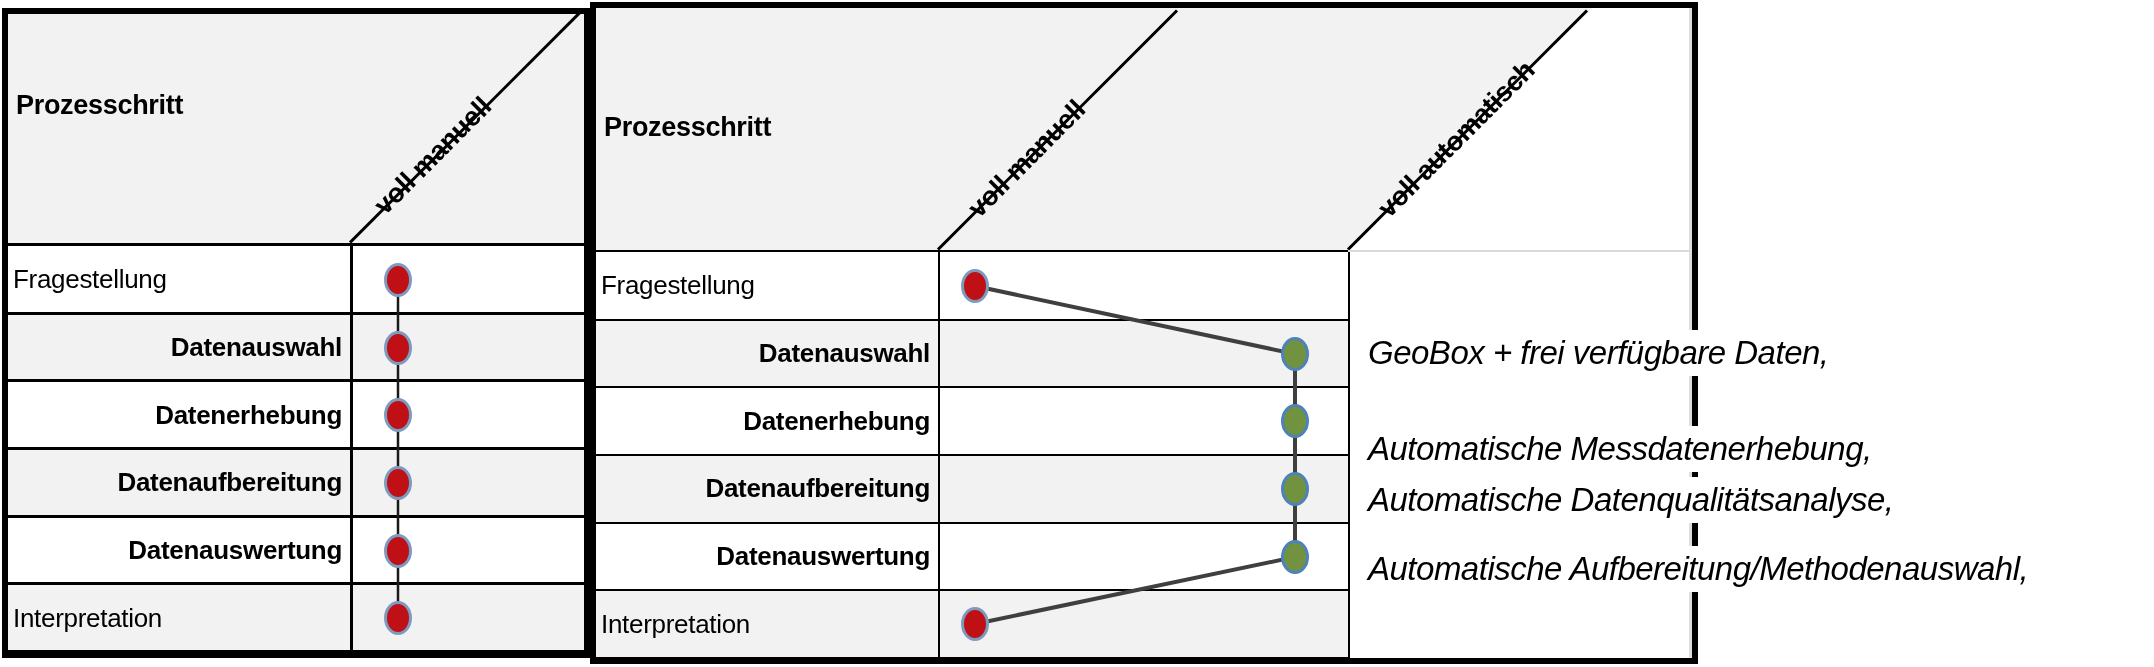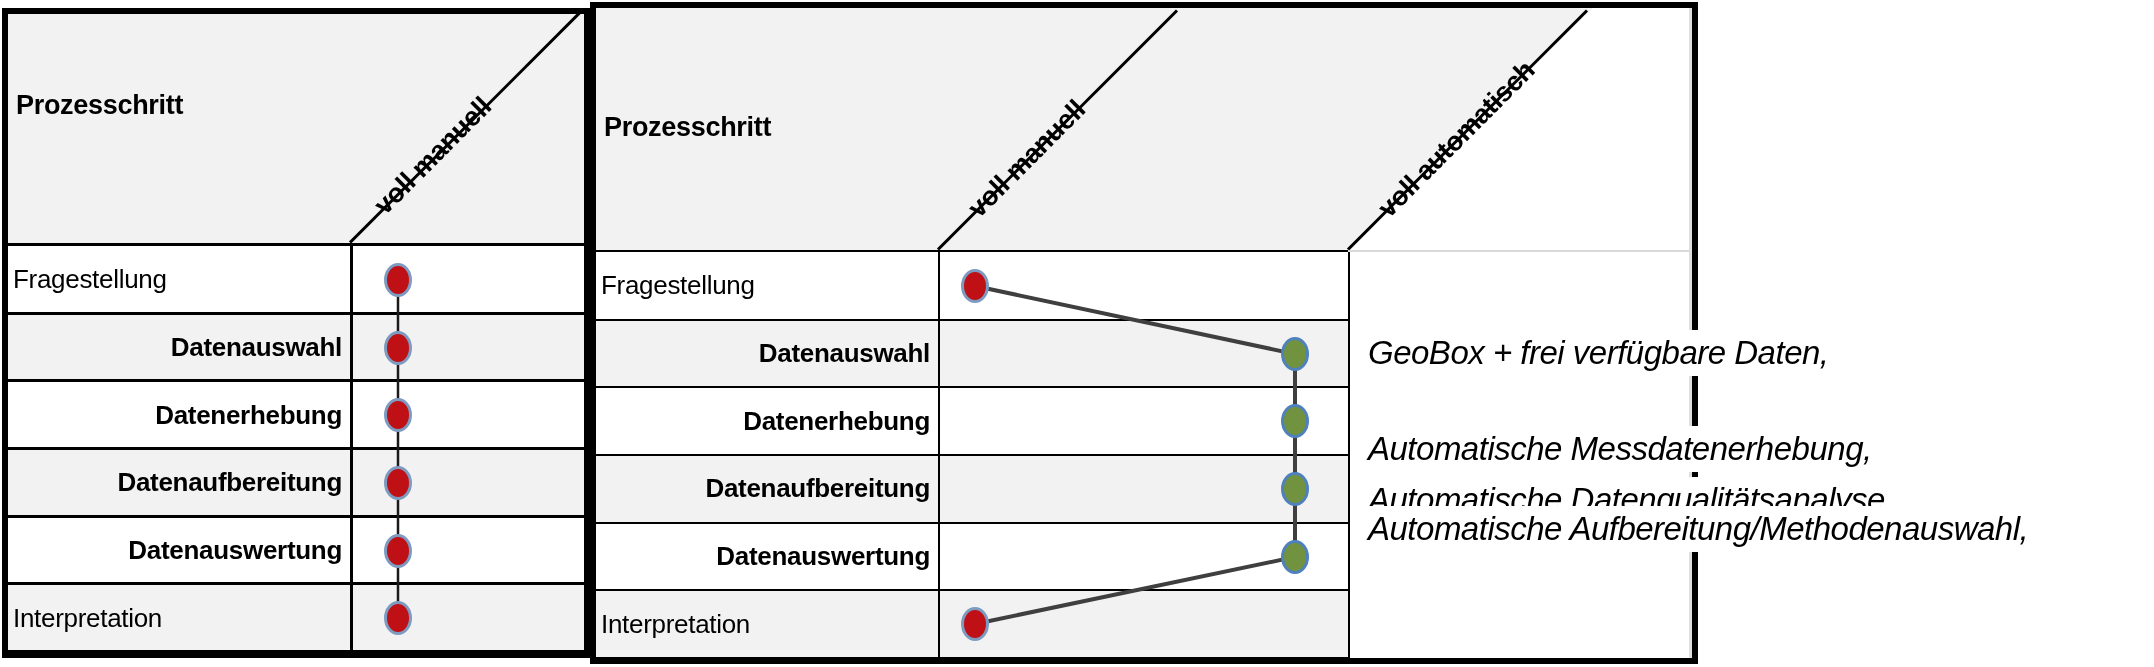--- a/index.html
+++ b/index.html
@@ -73,21 +73,21 @@
   #right-table .inner-right-line{position:absolute;top:0;bottom:0;right:0;width:3px;
     background:#dedede;z-index:0;}
 
   
   .annotation{position:absolute;left:1366px;height:46px;line-height:46px;
     background:#fff;font-size:33px;letter-spacing:-0.5px;white-space:nowrap;
     z-index:6;padding:0 8px 0 2px;font-style:italic;}
   #ann-1{top:330px;}
   #ann-2{top:397px;margin-top:29px;}
   #ann-3{top:465px;margin-top:12px;}
-  #ann-4{top:506px;}
+  #ann-4{top:546px;}
 </style>
 </head>
 <body style="--dot-red: #bf1016; --dot-green: #71923e; --ring-red: #7d9bc1; --ring-green: #4f81bd; --connector-left: #1a1a1a; --connector-right: #3f3f3f;">
 
 <div class="ptable" id="left-table">
   <div class="thead">
     <div class="corner-label">Prozesschritt</div>
     <div class="diag"></div>
     <div class="diag-label">voll manuell</div>
   </div>

